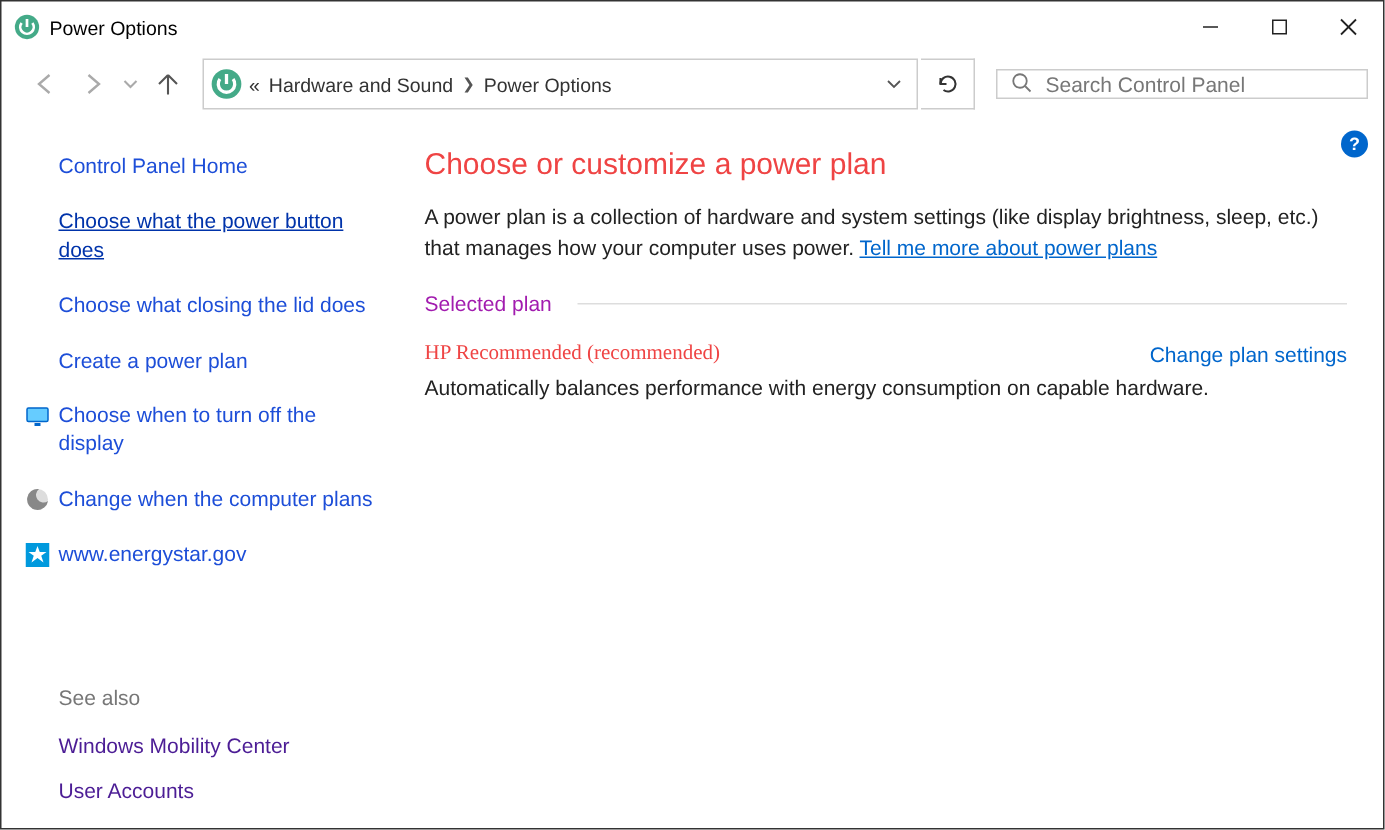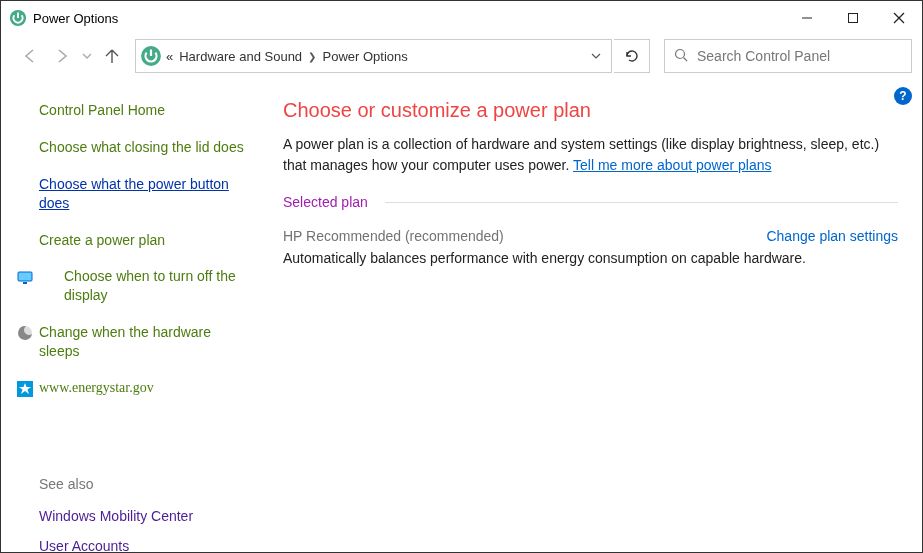--- a/index.html
+++ b/index.html
@@ -16,47 +16,47 @@
     .navbar { height: 42px; display: flex; align-items: center; padding: 0 10px 0 14px; gap: 2px; }
     .nav-btn { width: 30px; height: 30px; display: flex; align-items: center; justify-content: center; color: #999; }
     .nav-btn.enabled { color: #333; }
     .addr-wrap { flex: 1; display: flex; align-items: center; height: 34px; border: 1px solid #ccc; margin-left: 6px; }
     .addr-icon { width: 22px; height: 22px; margin: 0 4px; }
     .breadcrumb { display: flex; align-items: center; font-size: 13px; color: #333; flex: 1; }
     .bc-sep { color: #555; margin: 0 6px; font-size: 10px; }
     .bc-seg { color: #333; cursor: default; }
     .addr-drop { width: 32px; height: 100%; display: flex; align-items: center; justify-content: center; color: #555; border-left: 1px solid transparent; }
     .refresh-btn { width: 36px; height: 34px; display: flex; align-items: center; justify-content: center; border: 1px solid #ccc; border-left: none; color: #333; }
-    .search-wrap { width: 248px; height: 34px; border: 1px solid #ccc; margin-left: 12px; display: flex; align-items: center; }
+    .search-wrap { width: 248px; height: 20px; border: 1px solid #ccc; margin-left: 12px; display: flex; align-items: center; }
     .search-icon { width: 32px; color: #666; text-align: center; }
     .search-input { border: none; outline: none; flex: 1; font-size: 14px; color: #555; background: transparent; }
     .search-input::placeholder { color: #777; }
     
     
     .help-icon { position: absolute; right: 10px; top: 86px; width: 18px; height: 18px; border-radius: 50%; background: #0066cc; color: #fff; font-size: 12px; font-weight: bold; display: flex; align-items: center; justify-content: center; }
     
     
     .content { display: flex; padding-top: 12px; }
     .sidebar { width: 258px; padding: 12px 10px 0 38px; }
-    .sidebar a, .sidebar .sb-link { color: #4d7c0f; font-size: 14px; text-decoration: none; display: block; margin-bottom: 18px; line-height: 1.35; cursor: pointer; }
+    .sidebar a, .sidebar .sb-link { color: #1d4ed8; font-size: 14px; text-decoration: none; display: block; margin-bottom: 18px; line-height: 1.35; cursor: pointer; }
     .sidebar .sb-link.active { text-decoration: underline; color: #0033aa; }
     .sidebar .sb-link.plain { text-decoration: none; }
     .sidebar .sb-row { display: flex; align-items: flex-start; margin-left: -22px; }
     .sidebar .sb-row .sb-icon { width: 16px; height: 16px; margin-right: 6px; margin-top: 2px; flex-shrink: 0; }
     .sidebar .see-also { margin-top: 60px; color: #777; font-size: 14px; margin-bottom: 16px; }
     .sidebar .sa-link { color: #4c1d95; font-size: 14px; display: block; margin-bottom: 14px; cursor: pointer; }
     
     .main { flex: 1; padding: 10px 24px 0 24px; }
     .main h1 { color: #ef4444; font-size: 20px; font-weight: 400; margin-bottom: 12px; }
     .main p.desc { font-size: 14px; color: #222; line-height: 1.5; margin-bottom: 18px; }
     .main p.desc a { color: #0066cc; text-decoration: underline; cursor: pointer; text-align: center; }
     .fieldset-label { font-size: 14px; color: #a21caf; position: relative; margin-bottom: 18px; }
     .fieldset-label::after { content: ""; position: absolute; left: 102px; right: 0; top: 50%; border-top: 1px solid #ddd; }
     .plan-row { display: flex; justify-content: space-between; font-size: 14px; }
-    .plan-name { color: #737373; }
+    .plan-name { color: #ef4444; font-family: Liberation Serif, serif; }
     .plan-link { color: #0066cc; cursor: pointer; }
     .plan-desc { font-size: 14px; color: #222; margin-top: 6px; }
 
     
     .power-svg circle.base { fill: #4a8; }
     .power-svg path { stroke: #fff; stroke-width: 2; fill: none; }
   </style>
 </head>
 <body>
 
@@ -140,43 +140,43 @@
     </div>
     <input class="search-input" placeholder="Search Control Panel" style="">
   </div>
 </div>
 
 <div class="help-icon">?</div>
 
 <div class="content">
   <div class="sidebar">
     <span class="sb-link plain">Control Panel Home</span>
+    <span class="sb-link active">Choose what the power button does</span>
     <span class="sb-link plain">Choose what closing the lid does</span>
-    <span class="sb-link active">Choose what the power button does</span>
     <span class="sb-link plain">Create a power plan</span>
     <div class="sb-row">
       <svg class="sb-icon" viewBox="0 0 16 16">
           <rect x="1" y="3" width="14" height="9" rx="1" fill="#6cf" stroke="#06c"></rect>
           <rect x="6" y="13" width="4" height="2" fill="#06c"></rect>
         </svg>
-      <span class="sb-link plain" style="margin-bottom:18px;margin-left:25px;">Choose when to turn off the display</span>
+      <span class="sb-link plain" style="margin-bottom:18px;">Choose when to turn off the display</span>
     </div>
     <div class="sb-row">
       <svg class="sb-icon" viewBox="0 0 16 16">
           <circle cx="8" cy="8" r="7" fill="#ddd"></circle>
           <path d="M9 1 A7 7 0 1 0 15 9 A5 5 0 0 1 9 1" fill="#888"></path>
         </svg>
-      <span class="sb-link plain" style="margin-bottom:18px;">Change when the hardware sleeps</span>
+      <span class="sb-link plain" style="margin-bottom:18px;">Change when the computer plans</span>
     </div>
     <div class="sb-row">
       <svg class="sb-icon" viewBox="0 0 16 16">
           <rect width="16" height="16" fill="#09d"></rect>
           <path d="M8 2 L9.5 6 L14 6 L10.5 8.5 L12 13 L8 10 L4 13 L5.5 8.5 L2 6 L6.5 6 Z" fill="#fff"></path>
         </svg>
-      <span class="sb-link plain" style="margin-bottom:18px;font-family:Liberation Serif, serif;">www.energystar.gov</span>
+      <span class="sb-link plain" style="margin-bottom:18px;">www.energystar.gov</span>
     </div>
     <div class="see-also">See also</div>
     <span class="sa-link">Windows Mobility Center</span>
     <span class="sa-link">User Accounts</span>
   </div>
 
   <div class="main">
     <h1>Choose or customize a power plan</h1>
     <p class="desc">
       <span>A power plan is a collection of hardware and system settings (like display brightness, sleep, etc.) that manages how your computer uses power. </span><a>Tell me more about power plans</a>

